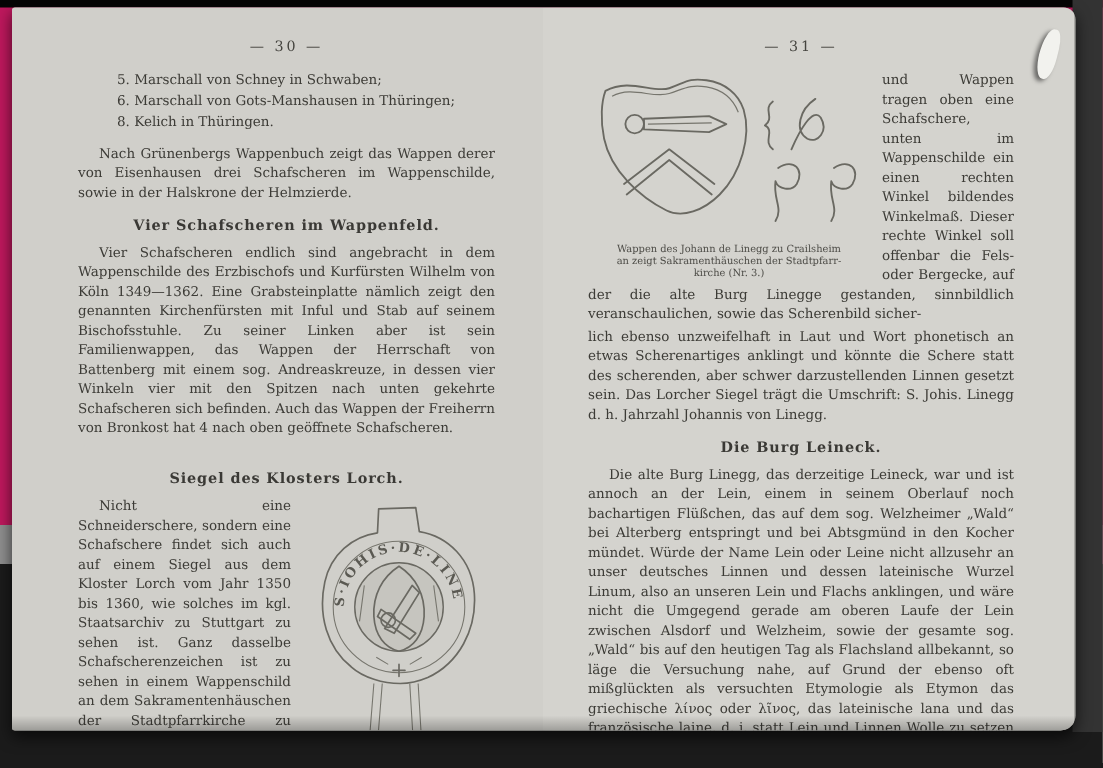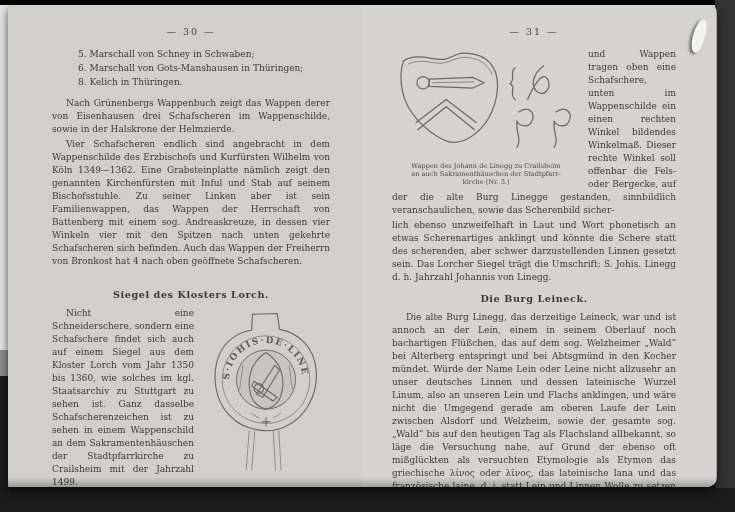--- a/index.html
+++ b/index.html
@@ -1,17 +1,17 @@
 <!DOCTYPE html>
 <html><head>
 <meta charset="utf-8">
 <style>
   * { margin:0; padding:0; box-sizing:border-box; }
   html,body { width:735px; height:512px; overflow:hidden; background:#1b1b1b; }
-  .screen { position:relative; width:735px; height:376px; background:#e5e5e5;
+  .screen { position:relative; width:735px; height:376px; background:#be185d;
             font-family:"DejaVu Serif","Liberation Serif",serif; }
   .desk { position:absolute; left:0; bottom:0; width:735px; height:26px; background:#8e8e8e; }
   .edge-right { position:absolute; right:0; top:0; width:20px; height:488px; background:#333; }
   .edge-top { position:absolute; left:0; top:0; width:735px; height:5px; background:#050505; }
   .book { position:absolute; left:8px; top:5px; width:709px; height:482px;
           background:#d2d1cc; border-radius:2px 8px 10px 2px;
           box-shadow:0 4px 10px rgba(0,0,0,.65); overflow:hidden; }
   .book::before { content:""; position:absolute; left:0; top:0; width:100%; height:100%;
           pointer-events:none;
           background:linear-gradient(90deg, rgba(0,0,0,.22) 0%, rgba(0,0,0,0) 4%,
@@ -59,20 +59,21 @@
       <div class="pgnum">— 30 —</div>
 
       <ul class="list">
         <li>5. Marschall von Schney in Schwaben;</li>
         <li>6. Marschall von Gots-Manshausen in Thüringen;</li>
         <li>8. Kelich in Thüringen.</li>
       </ul>
 
       <p>Nach Grünenbergs Wappenbuch zeigt das Wappen derer von Eisenhausen drei Schafscheren im Wappenschilde, sowie in der Halskrone der Helmzierde.</p>
 
+      <h3>Vier Schafscheren im Wappenfeld.</h3>
       <p>Vier Schafscheren endlich sind angebracht in dem Wappenschilde des Erzbischofs und Kurfürsten Wilhelm von Köln 1349—1362. Eine Grabsteinplatte nämlich zeigt den genannten Kirchenfürsten mit Inful und Stab auf seinem Bischofsstuhle. Zu seiner Linken aber ist sein Familienwappen, das Wappen der Herrschaft von Battenberg mit einem sog. Andreaskreuze, in dessen vier Winkeln vier mit den Spitzen nach unten gekehrte Schafscheren sich befinden. Auch das Wappen der Freiherrn von Bronkost hat 4 nach oben geöffnete Schafscheren.</p>
 
       <h3>
         <br>
         <span>Siegel des Klosters Lorch.</span>
       </h3>
 
       <div>
         <figure class="fig-seal">
           <svg width="126" height="170" viewBox="0 0 158 212">
@@ -122,21 +123,21 @@
 
             <path class="sketch" d="M26,84 L60,58 L94,84 M28,92 L60,66 L92,92"></path>
 
             <path class="sketch" d="M138,22 C130,28 140,34 132,40 C140,44 130,52 138,58"></path>
             <path class="sketch" d="M170,20 C158,28 154,44 164,50 C172,54 180,44 174,34 C168,26 158,44 152,58"></path>
             <path class="sketch" d="M142,72 C154,64 162,74 156,84 C152,90 142,88 140,82 C138,96 146,102 140,112"></path>
             <path class="sketch" d="M184,72 C196,64 204,74 198,84 C194,90 184,88 182,82 C180,96 188,102 182,112"></path>
           </svg>
           <figcaption>
             <div>Wappen des Johann de Linegg zu Crailsheim</div>
-            <div>an auch Sakramenthäuschen der Stadtpfarr-</div>
+            <div>an zeigt Sakramenthäuschen der Stadtpfarr-</div>
             <div>kirche (Nr. 3.)</div>
           </figcaption>
         </figure>
         <p style="text-indent:0">und Wappen tragen oben eine Schafschere, unten im Wappenschilde ein einen rechten Winkel bildendes Winkelmaß. Dieser rechte Winkel soll offenbar die Fels- oder Bergecke, auf der die alte Burg Linegge gestanden, sinnbildlich veranschaulichen, sowie das Scherenbild sicher-</p>
       </div>
 
       <p style="text-indent:0">lich ebenso unzweifelhaft in Laut und Wort phonetisch an etwas Scherenartiges anklingt und könnte die Schere statt des scherenden, aber schwer darzustellenden Linnen gesetzt sein. Das Lorcher Siegel trägt die Umschrift: S. Johis. Linegg d. h. Jahrzahl Johannis von Linegg.</p>
 
       <h3>Die Burg Leineck.</h3>
       <p>Die alte Burg Linegg, das derzeitige Leineck, war und ist annoch an der Lein, einem in seinem Oberlauf noch bachartigen Flüßchen, das auf dem sog. Welzheimer „Wald“ bei Alterberg entspringt und bei Abtsgmünd in den Kocher mündet. Würde der Name Lein oder Leine nicht allzusehr an unser deutsches Linnen und dessen lateinische Wurzel Linum, also an unseren Lein und Flachs anklingen, und wäre nicht die Umgegend gerade am oberen Laufe der Lein zwischen Alsdorf und Welzheim, sowie der gesamte sog. „Wald“ bis auf den heutigen Tag als Flachsland allbekannt, so läge die Versuchung nahe, auf Grund der ebenso oft mißglückten als versuchten Etymologie als Etymon das griechische λίνος oder λῖνος, das lateinische lana und das französische laine, d. i. statt Lein und Linnen Wolle zu setzen und dabei statt an ein Lein- und Flachsland an eine Gegend mit Weideplätzen und Schäfereien zu denken. Es würde dann die Schafschere auf einen größeren oder kleineren Grundbesitz hindeuten und die auffallende Wiederholung des Scherenzeichens in der mittelalterlichen deutschen Heraldik mit einer, zwei, drei oder vier Scheren ein Zeichen des Ranges und der Distinktion sein können. Sicherlich hat die Verschiedenheit in der Anzahl der Scherenzeichen auf den Familienwappen ihren Grund in der Verschiedenheit der einzelnen betreffenden „Schererfamilien“, welche eben hiedurch wie ihre Stammesangehörigkeit, so wiederum auf der anderen Seite ihre Abzweigung von der Einen Wurzel und von dem Einen Stamme andeuten wollten. Auch mag sich in diesem Falle öfters wiederholt haben, was Herr Bibliothekar Dr. Stamminger in Würzburg mir bezüglich des Scherenberger Wappens zu</p>

